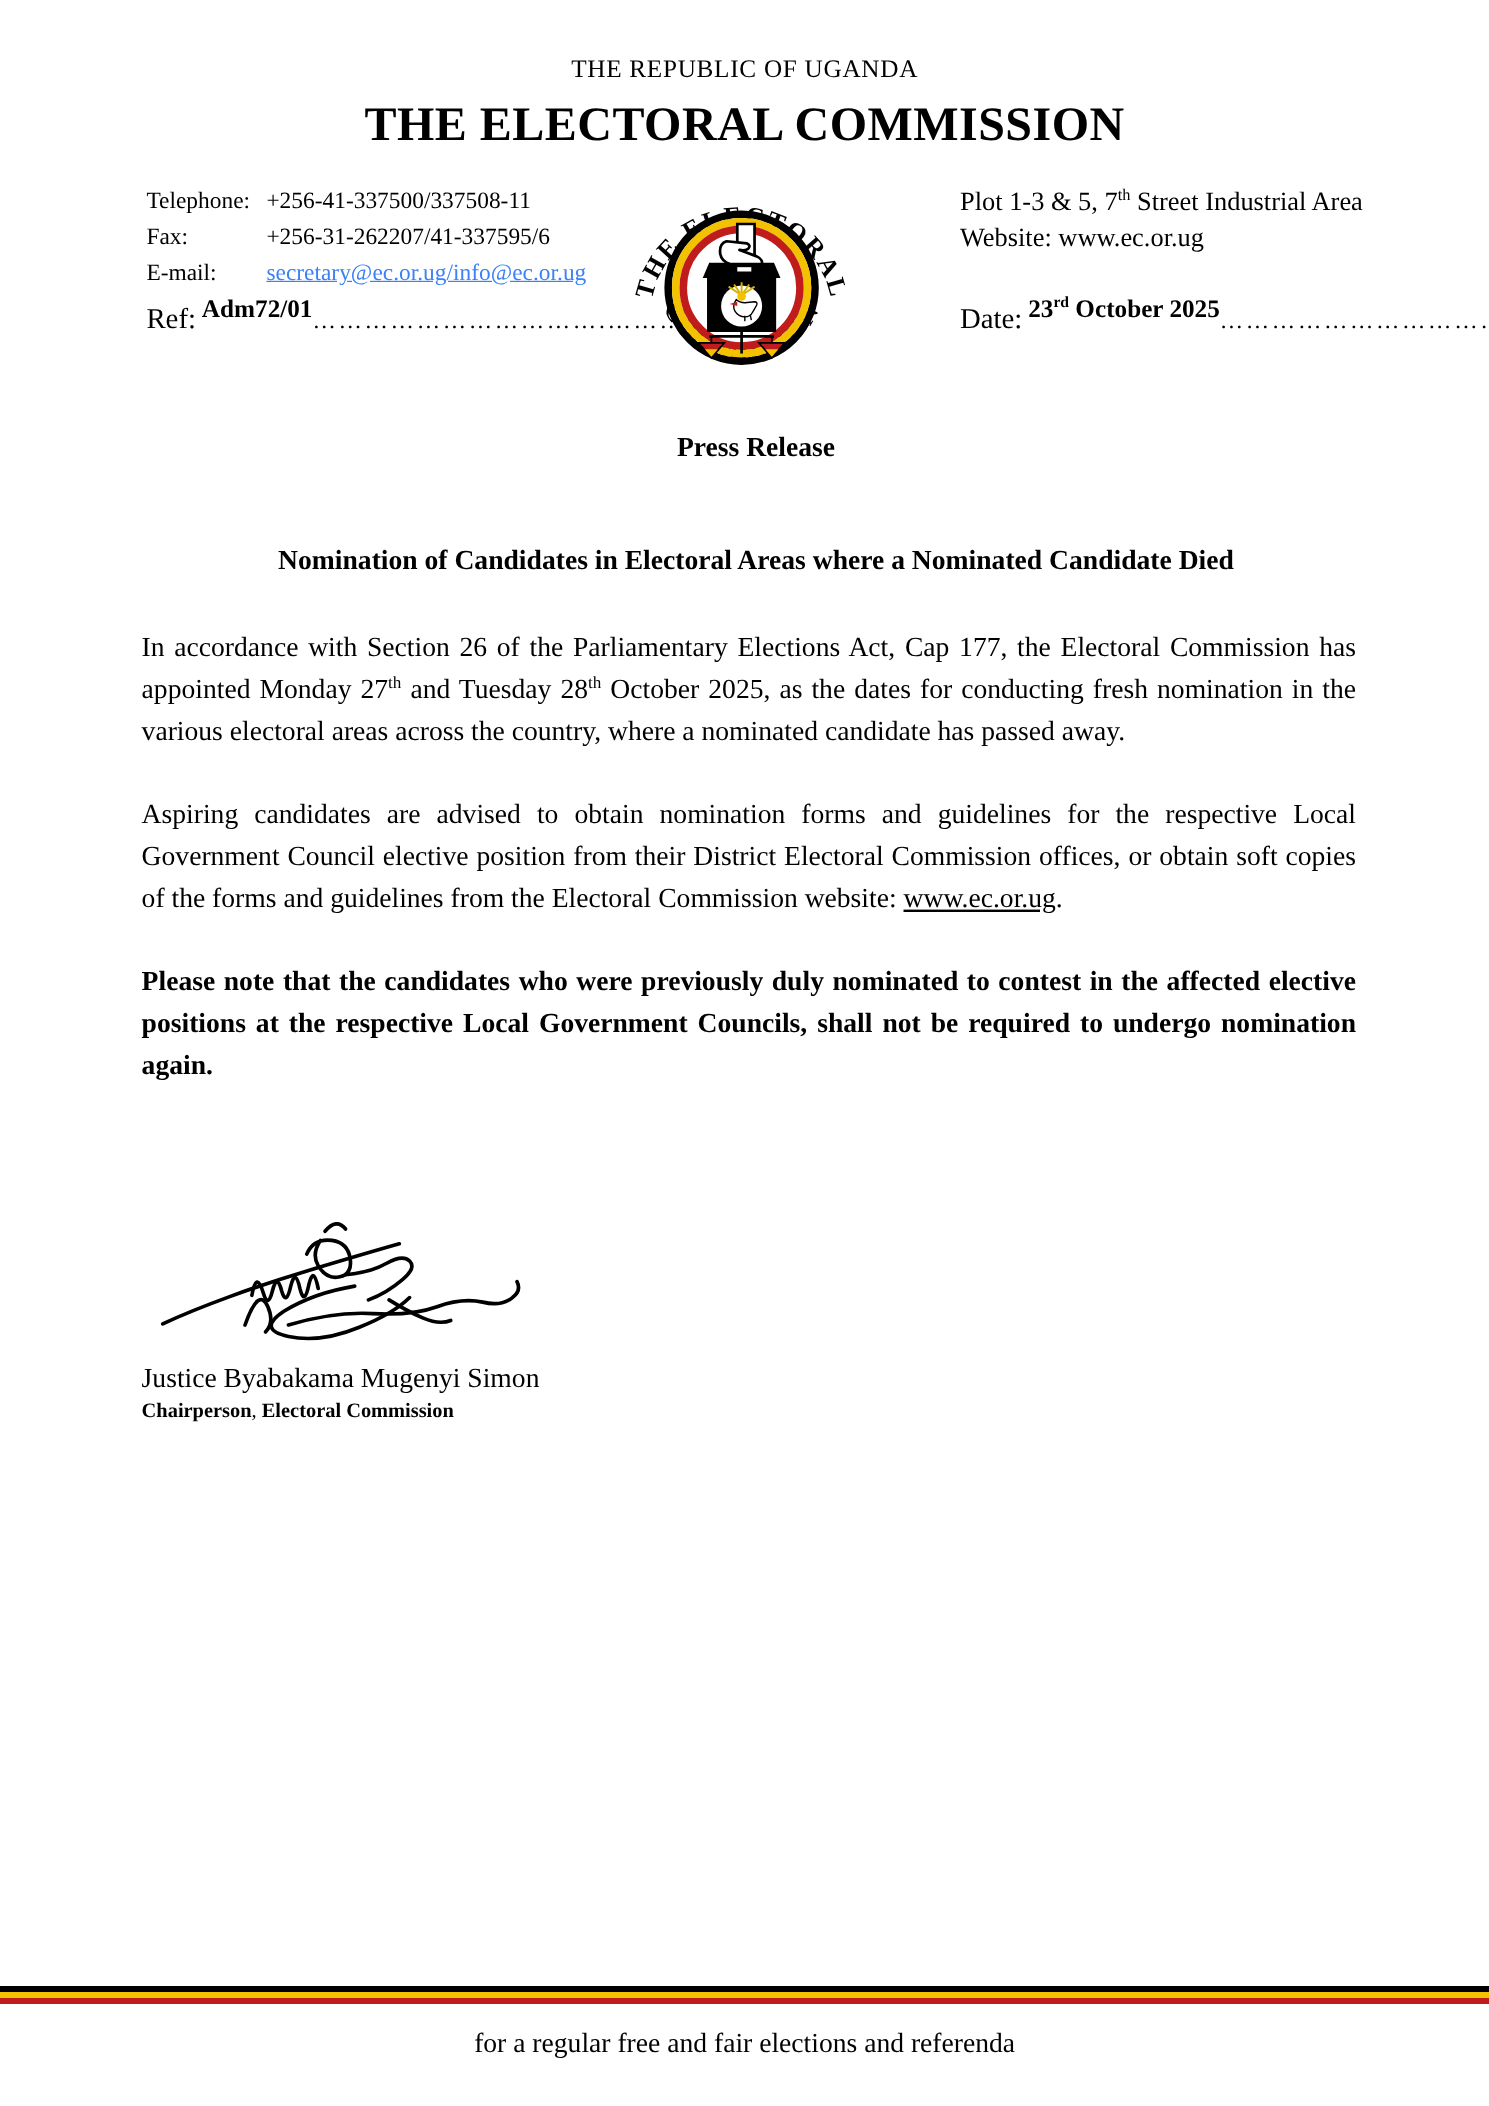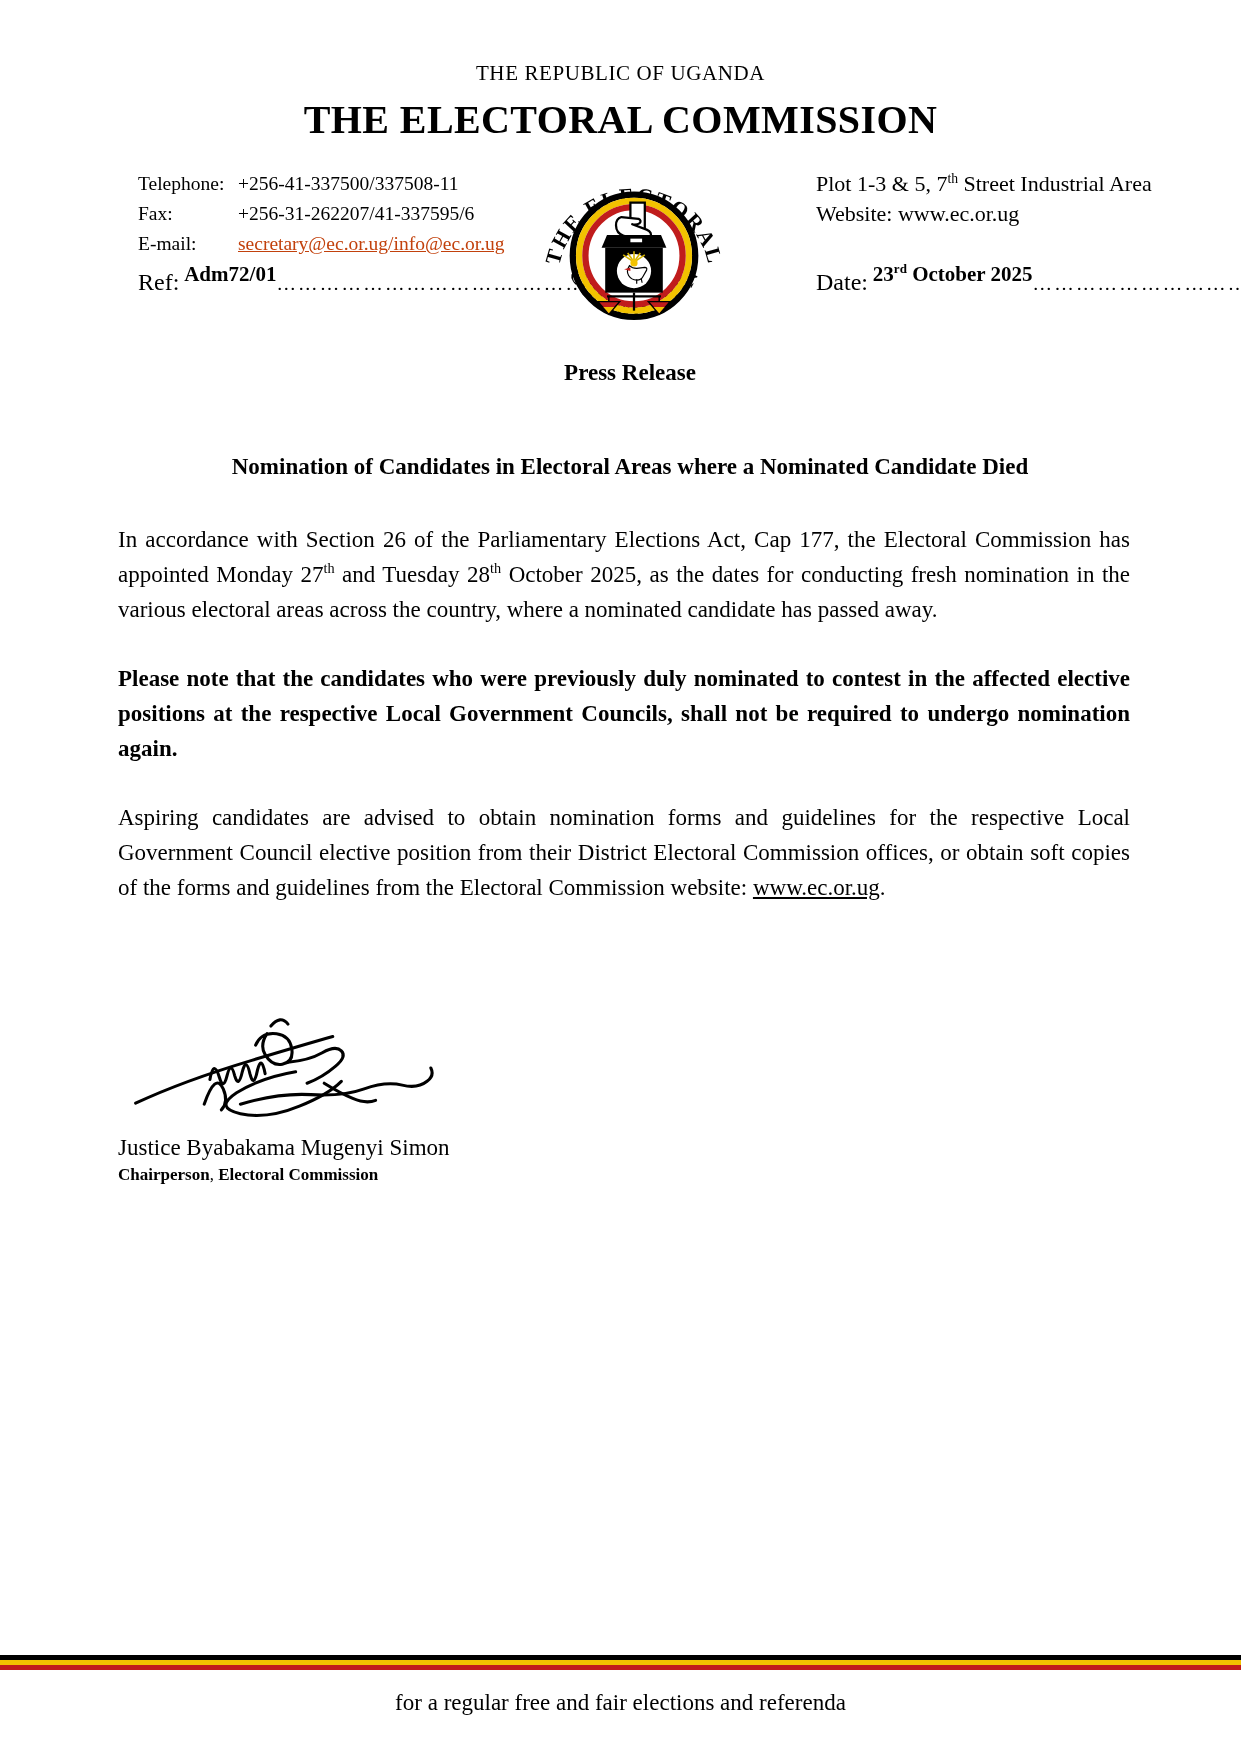--- a/index.html
+++ b/index.html
@@ -13,21 +13,21 @@
     font-family: "Liberation Serif", "DejaVu Serif", serif;
     color: #000000;
     position: relative;
     overflow: hidden;
   }
   .page {
     position: relative;
     width: 1241px;
     height: 1755px;
     box-sizing: border-box;
-    padding: 16px;
+    padding: 0;
   }
 
   
   .letterhead {
     text-align: center;
     padding-top: 45px;
   }
   .republic-line {
     font-size: 21px;
     letter-spacing: 0.6px;
@@ -61,21 +61,21 @@
   }
   .contact-right {
     position: absolute;
     left: 800px;
     top: 8px;
     font-size: 22px;
     line-height: 30px;
     white-space: nowrap;
   }
   .email-link {
-    color: #c2410c;
+    color: #3b82f6;
     text-decoration: underline;
   }
   sup {
     font-size: 0.62em;
     vertical-align: super;
     line-height: 0;
   }
 
   
   .logo-wrap {
@@ -287,22 +287,22 @@
       <span class="fill-label">Date:</span>
       <span class="fill-value"><span>23</span><sup>rd</sup><span> October 2025</span></span><span class="dots">……………………………………</span>
     </div>
   </div>
 
   <div class="body-area">
     <div class="press-release">Press Release</div>
     <div class="doc-subtitle">Nomination of Candidates in Electoral Areas where a Nominated Candidate Died</div>
     <div id="paragraphs">
         <p class="para"><span>In accordance with Section 26 of the Parliamentary Elections Act, Cap 177, the Electoral Commission has appointed Monday 27</span><sup>th</sup><span> and Tuesday 28</span><sup>th</sup><span> October 2025, as the dates for conducting fresh nomination in the various electoral areas across the country, where a nominated candidate has passed away.</span></p>
+        <p class="para"><span>Aspiring candidates are advised to obtain nomination forms and guidelines for the respective Local Government Council elective position from their District Electoral Commission offices, or obtain soft copies of the forms and guidelines from the Electoral Commission website: </span><span class="ulink">www.ec.or.ug</span><span>.</span></p>
         <p class="para bold"><span>Please note that the candidates who were previously duly nominated to contest in the affected elective positions at the respective Local Government Councils, shall not be required to undergo nomination again.</span></p>
-        <p class="para"><span>Aspiring candidates are advised to obtain nomination forms and guidelines for the respective Local Government Council elective position from their District Electoral Commission offices, or obtain soft copies of the forms and guidelines from the Electoral Commission website: </span><span class="ulink">www.ec.or.ug</span><span>.</span></p>
       </div>
   </div>
 
   <div class="sig-block">
     <svg class="sig-img" viewBox="0 0 420 115" width="400" height="115">
       <g fill="none" stroke="#000000" stroke-width="3.2" stroke-linecap="round" stroke-linejoin="round">
         <path d="M8 95 C 40 80, 90 62, 130 50 C 160 41, 190 32, 215 25"></path>
         <path d="M86 70 q4 -22 10 -2 q4 14 8 -2 q4 -16 8 0 q4 14 8 -4 q4 -16 8 2 q4 16 8 -4 q4 -16 8 4"></path>
         <path d="M80 96 q12 -34 20 -16 q6 14 -2 22"></path>
         <path d="M146 22 q-8 12 -2 22 q7 12 18 10 q12 -2 10 -16 q-2 -14 -16 -16 q-16 -2 -22 12"></path>

